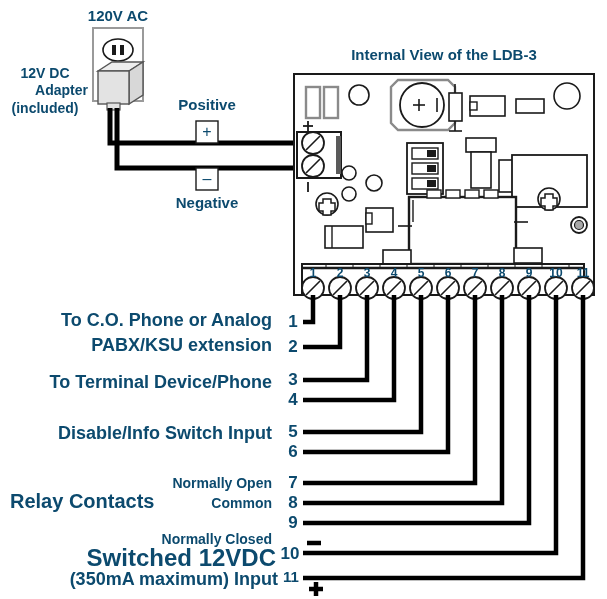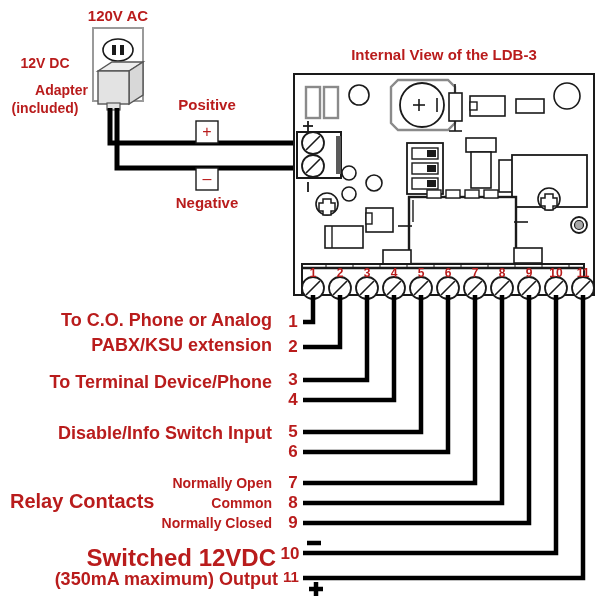--- a/index.html
+++ b/index.html
@@ -19,21 +19,21 @@
   }
   #stage svg.layer {
     position: absolute;
     left: 0;
     top: 0;
     width: 607px;
     height: 599px;
   }
   .txt {
     position: absolute;
-    color: #b91c1c;
+    color: #0c4a6e;
     white-space: nowrap;
     line-height: 1;
   }
   .b { font-weight: bold; }
   .rgt { text-align: right; }
   .ctr { text-align: center; }
 </style>
 </head>
 <body>
 
@@ -253,21 +253,21 @@
 
     <g>
       <line x1="307" y1="543" x2="321" y2="543" stroke="#000000" stroke-width="4.5"></line>
       <line x1="309" y1="589" x2="323" y2="589" stroke="#000000" stroke-width="4.5"></line>
       <line x1="316" y1="582" x2="316" y2="596" stroke="#000000" stroke-width="4.5"></line>
     </g>
   </svg>
 
   <div class="txt b ctr" style="left:70px; top:8px; width:96px; font-size:15px;">120V AC</div>
 
-  <div class="txt b ctr" style="left:2px; top:56px; width:86px; font-size:14px;">12V DC</div>
+  <div class="txt b ctr" style="left:2px; top:66px; width:86px; font-size:14px;">12V DC</div>
   <div class="txt b ctr" style="left:2px; top:83px; width:86px; font-size:14px;text-align:right;">Adapter</div>
   <div class="txt ctr" style="left:2px; top:101px; width:86px; font-size:14px;font-weight:bold;">(included)</div>
 
   <div class="txt b ctr" style="left:157px; top:97px; width:100px; font-size:15px;">Positive</div>
   <div class="txt b ctr" style="left:157px; top:195px; width:100px; font-size:15px;">Negative</div>
 
   <div class="txt ctr" style="left:196px; top:124px; width:22px; font-size:16px;">+</div>
   <div class="txt ctr" style="left:196px; top:171px; width:22px; font-size:16px;">–</div>
 
   <div class="txt b ctr" style="left:294px; top:47px; width:300px; font-size:15px;">Internal View of the LDB-3</div>
@@ -298,20 +298,20 @@
 
   <div class="txt b rgt" style="left:0px; top:311px; width:272px; font-size:18px;">To C.O. Phone or Analog</div>
   <div class="txt b rgt" style="left:0px; top:336px; width:272px; font-size:18px;">PABX/KSU extension</div>
 
   <div class="txt b rgt" style="left:0px; top:424px; width:272px; font-size:18px;">Disable/Info Switch Input</div>
 
   <div class="txt b rgt" style="left:0px; top:373px; width:272px; font-size:18px;">To Terminal Device/Phone</div>
 
   <div class="txt b rgt" style="left:0px; top:476px; width:272px; font-size:14px;">Normally Open</div>
   <div class="txt b rgt" style="left:0px; top:496px; width:272px; font-size:14px;">Common</div>
-  <div class="txt b rgt" style="left:0px; top:516px; width:272px; font-size:14px;">Normally Closed</div>
+  <div class="txt b rgt" style="left:0px; top:532px; width:272px; font-size:14px;">Normally Closed</div>
 
   <div class="txt b" style="left:10px; top:491px; font-size:20px;">Relay Contacts</div>
 
   <div class="txt b rgt" style="left:0px; top:546px; width:276px; font-size:24px;">Switched 12VDC</div>
-  <div class="txt b rgt" style="left:0px; top:570px; width:278px; font-size:18px;">(350mA maximum) Output</div>
+  <div class="txt b rgt" style="left:0px; top:570px; width:278px; font-size:18px;">(350mA maximum) Input</div>
 
 </div>
 
 </body></html>

